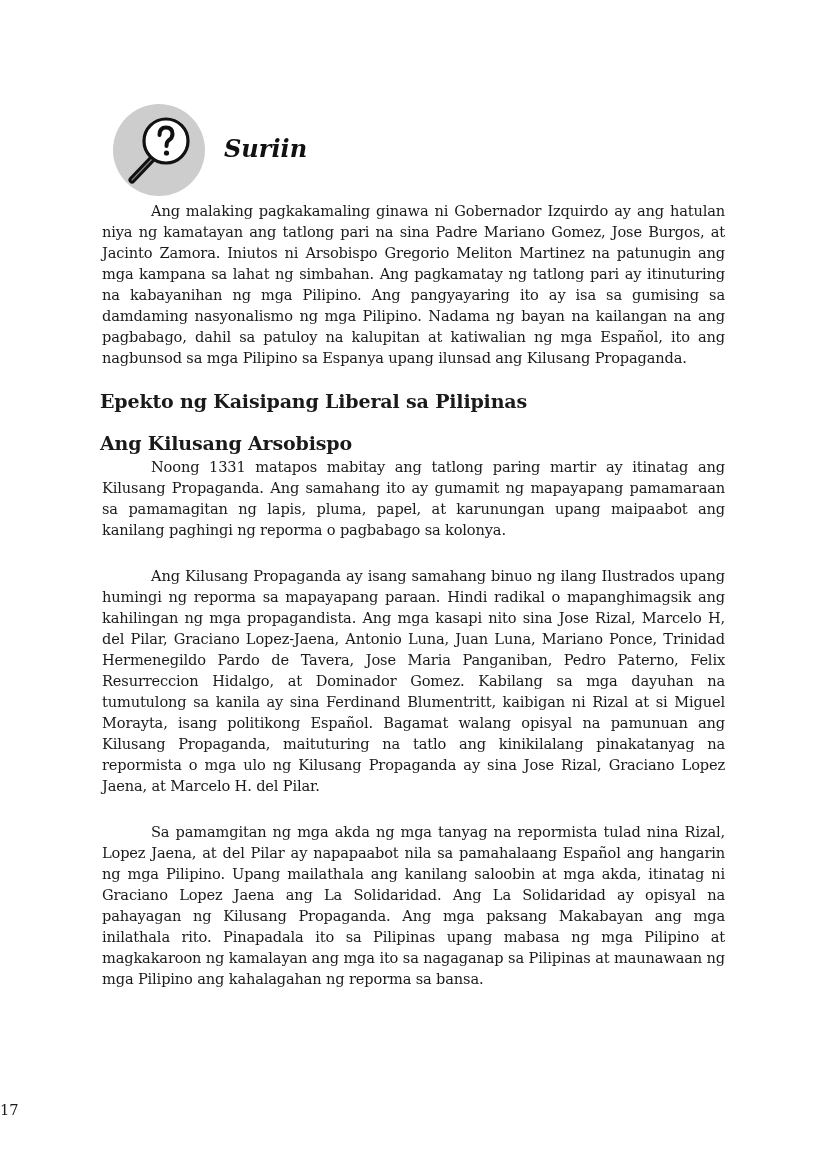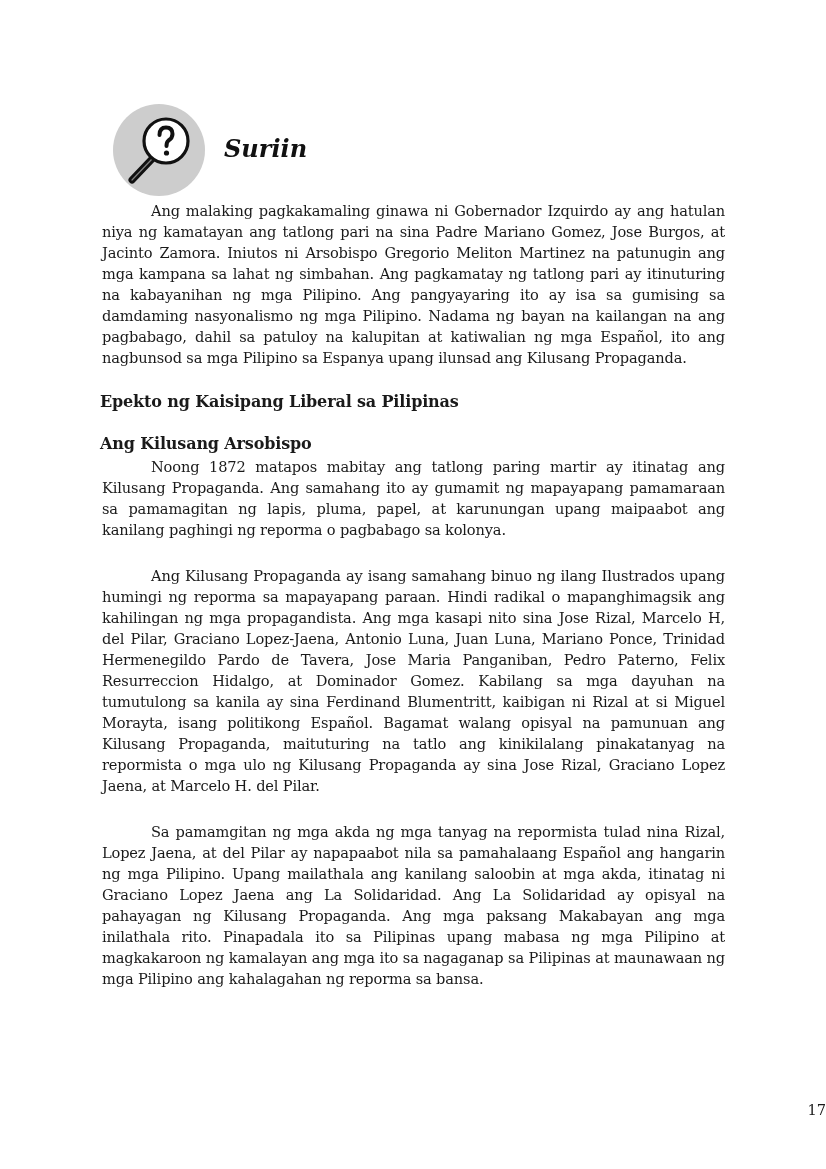--- a/index.html
+++ b/index.html
@@ -52,29 +52,29 @@
     }
     .para {
       margin: 2px;
       text-align: justify;
       text-indent: 49px;
     }
     .para-gap { height: 21px; }
     .heading {
       margin: 0;
       font-weight: bold;
-      font-size: 16px;
+      font-size: 19px;
       line-height: 21px;
     }
     .page-number {
       position: absolute;
       left: 0;
       width: 826px;
       top: 1100px;
-      text-align: right;
+      text-align: left;
       font-size: 14.6px;
       line-height: 20px;
     }
   </style>
 </head>
 <body>
 
 <div class="page">
 
   <div class="section-icon">
@@ -96,21 +96,21 @@
   <div class="content">
     <p class="para">Ang malaking pagkakamaling ginawa ni Gobernador Izquirdo ay ang hatulan niya ng kamatayan ang tatlong pari na sina Padre Mariano Gomez, Jose Burgos, at Jacinto Zamora. Iniutos ni Arsobispo Gregorio Meliton Martinez na patunugin ang mga kampana sa lahat ng simbahan. Ang pagkamatay ng tatlong pari ay itinuturing na kabayanihan ng mga Pilipino. Ang pangyayaring ito ay isa sa gumising sa damdaming nasyonalismo ng mga Pilipino. Nadama ng bayan na kailangan na ang pagbabago, dahil sa patuloy na kalupitan at katiwalian ng mga Español, ito ang nagbunsod sa mga Pilipino sa Espanya upang ilunsad ang Kilusang Propaganda.</p>
 
     <div class="para-gap"></div>
 
     <p class="heading">Epekto ng Kaisipang Liberal sa Pilipinas</p>
 
     <div class="para-gap"></div>
 
     <p class="heading">Ang Kilusang Arsobispo</p>
-    <p class="para">Noong 1872 matapos mabitay ang tatlong paring martir ay itinatag ang Kilusang Propaganda. Ang samahang ito ay gumamit ng mapayapang pamamaraan sa pamamagitan ng lapis, pluma, papel, at karunungan upang maipaabot ang kanilang paghingi ng reporma o pagbabago sa kolonya.</p>
+    <p class="para">Noong 1331 matapos mabitay ang tatlong paring martir ay itinatag ang Kilusang Propaganda. Ang samahang ito ay gumamit ng mapayapang pamamaraan sa pamamagitan ng lapis, pluma, papel, at karunungan upang maipaabot ang kanilang paghingi ng reporma o pagbabago sa kolonya.</p>
 
     <div class="para-gap"></div>
 
     <p class="para">Ang Kilusang Propaganda ay isang samahang binuo ng ilang Ilustrados upang humingi ng reporma sa mapayapang paraan. Hindi radikal o mapanghimagsik ang kahilingan ng mga propagandista. Ang mga kasapi nito sina Jose Rizal, Marcelo H, del Pilar, Graciano Lopez-Jaena, Antonio Luna, Juan Luna, Mariano Ponce, Trinidad Hermenegildo Pardo de Tavera, Jose Maria Panganiban, Pedro Paterno, Felix Resurreccion Hidalgo, at Dominador Gomez. Kabilang sa mga dayuhan na tumutulong sa kanila ay sina Ferdinand Blumentritt, kaibigan ni Rizal at si Miguel Morayta, isang politikong Español. Bagamat walang opisyal na pamunuan ang Kilusang Propaganda, maituturing na tatlo ang kinikilalang pinakatanyag na repormista o mga ulo ng Kilusang Propaganda ay sina Jose Rizal, Graciano Lopez Jaena, at Marcelo H. del Pilar.</p>
 
     <div class="para-gap"></div>
 
     <p class="para">Sa pamamgitan ng mga akda ng mga tanyag na repormista tulad nina Rizal, Lopez Jaena, at del Pilar ay napapaabot nila sa pamahalaang Español ang hangarin ng mga Pilipino. Upang mailathala ang kanilang saloobin at mga akda, itinatag ni Graciano Lopez Jaena ang La Solidaridad. Ang La Solidaridad ay opisyal na pahayagan ng Kilusang Propaganda. Ang mga paksang Makabayan ang mga inilathala rito. Pinapadala ito sa Pilipinas upang mabasa ng mga Pilipino at magkakaroon ng kamalayan ang mga ito sa nagaganap sa Pilipinas at maunawaan ng mga Pilipino ang kahalagahan ng reporma sa bansa.</p>
 
     <div class="para-gap"></div>

